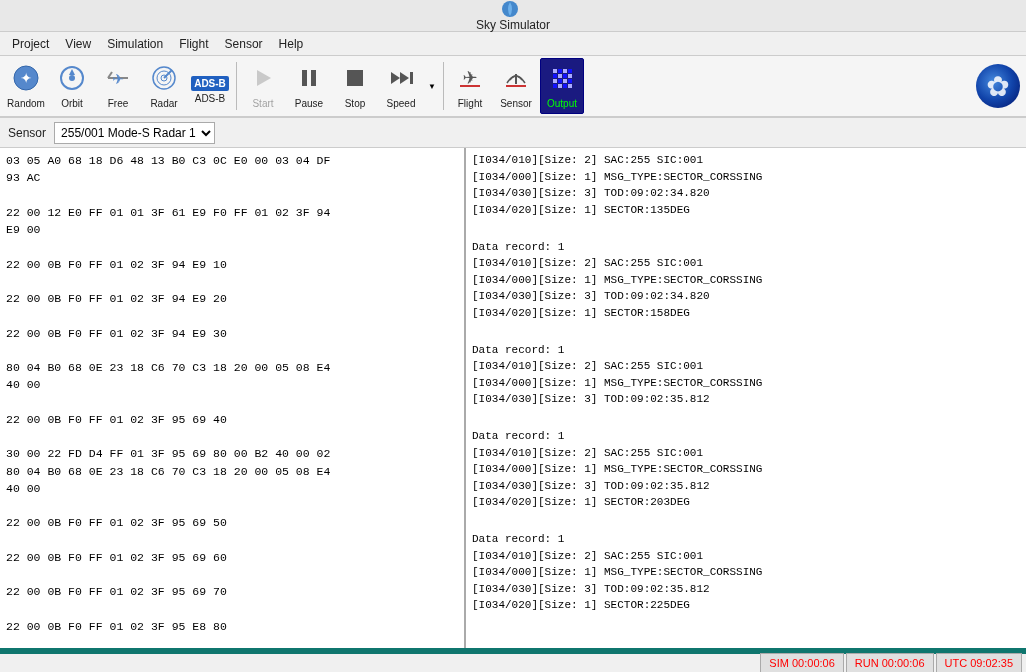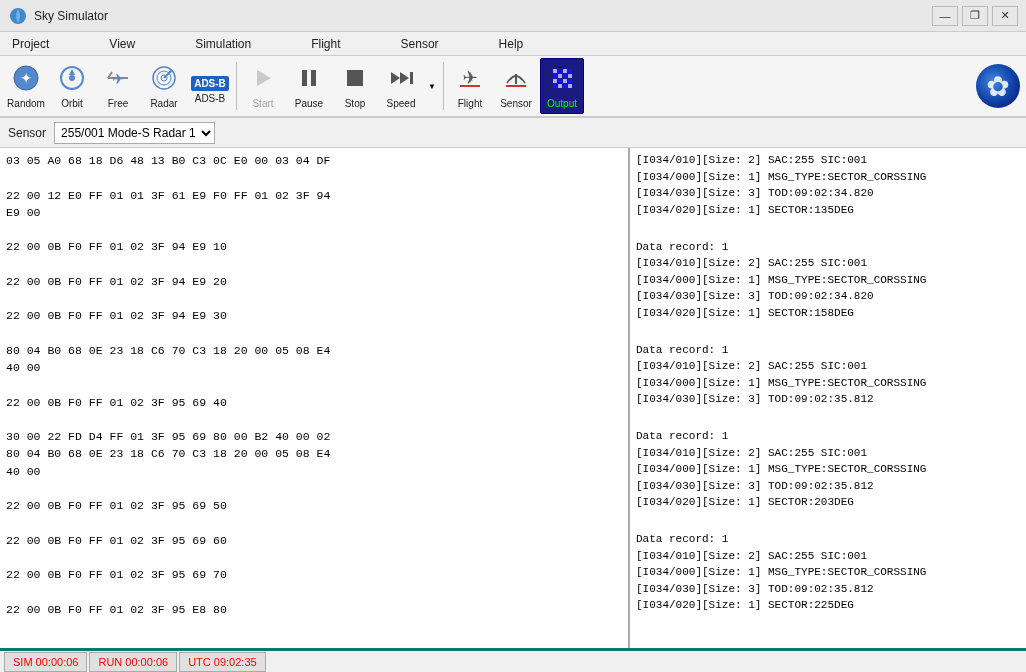--- a/index.html
+++ b/index.html
@@ -15,20 +15,21 @@
     }
     
     #title-bar {
       background: #e8e8e8;
       height: 32px;
       display: flex;
       align-items: center;
       padding: 0 8px;
       border-bottom: 1px solid #ccc;
       flex-shrink: 0;
+      flex-direction: column;
     }
     #title-bar .app-icon {
       width: 20px;
       height: 20px;
       margin-right: 6px;
       display: flex;
       align-items: center;
       justify-content: center;
     }
     #title-bar .title-text {
@@ -55,21 +56,20 @@
 
     
     #menu-bar {
       background: #f0f0f0;
       height: 24px;
       display: flex;
       align-items: center;
       padding: 0 4px;
       border-bottom: 1px solid #ccc;
       flex-shrink: 0;
-      gap: 44px;
     }
     .menu-item {
       padding: 2px 8px;
       cursor: pointer;
       font-size: 12px;
       color: #222;
       border-radius: 2px;
     }
 
     
@@ -199,21 +199,21 @@
       padding: 4px 6px;
       font-family: 'Courier New', monospace;
       font-size: 11.5px;
       line-height: 1.5;
       color: #000;
     }
     .hex-line { white-space: pre; }
 
     
     #right-panel {
-      width: 396px;
+      width: 560px;
       background: white;
       overflow: hidden;
       display: flex;
       flex-direction: column;
     }
     #right-scroll {
       flex: 1;
       overflow-y: auto;
       padding: 4px 6px;
       font-family: 'Courier New', monospace;
@@ -229,22 +229,23 @@
     ::-webkit-scrollbar-track { background: #f0f0f0; border-left: 1px solid #ccc; }
     ::-webkit-scrollbar-thumb { background: #c0c0c0; border: 1px solid #aaa; }
     ::-webkit-scrollbar-button { background: #e0e0e0; border: 1px solid #aaa; height: 16px; }
 
     
     #status-bar {
       background: #f0f0f0;
       height: 24px;
       display: flex;
       align-items: center;
+      justify-content: flex-end;
       padding: 4px 4px;
-      border-top: 3px solid #0f766e;
+      border-top: 6px solid #0f766e;
       flex-shrink: 0;
       gap: 2px;
     }
     .status-item {
       background: #e0e0e0;
       border: 1px solid #aaa;
       padding: 1px 8px;
       font-size: 11px;
       color: #000;
       height: 20px;
@@ -436,20 +437,21 @@
   <label>Sensor</label>
   <select id="sensor-select"><option>255/001 Mode-S Radar 1</option></select>
 </div>
 
 <div id="main-content">
 
   <div id="left-panel">
     <div id="left-scroll">
       <div id="hex-lines-container">
           <div class="hex-line">03 05 A0 68 18 D6 48 13 B0 C3 0C E0 00 03 04 DF</div>
+          <div class="hex-line">93 AC</div>
           <div class="hex-line">&nbsp;</div>
           <div class="hex-line">22 00 12 E0 FF 01 01 3F 61 E9 F0 FF 01 02 3F 94</div>
           <div class="hex-line">E9 00</div>
           <div class="hex-line">&nbsp;</div>
           <div class="hex-line">22 00 0B F0 FF 01 02 3F 94 E9 10</div>
           <div class="hex-line">&nbsp;</div>
           <div class="hex-line">22 00 0B F0 FF 01 02 3F 94 E9 20</div>
           <div class="hex-line">&nbsp;</div>
           <div class="hex-line">22 00 0B F0 FF 01 02 3F 94 E9 30</div>
           <div class="hex-line">&nbsp;</div>

